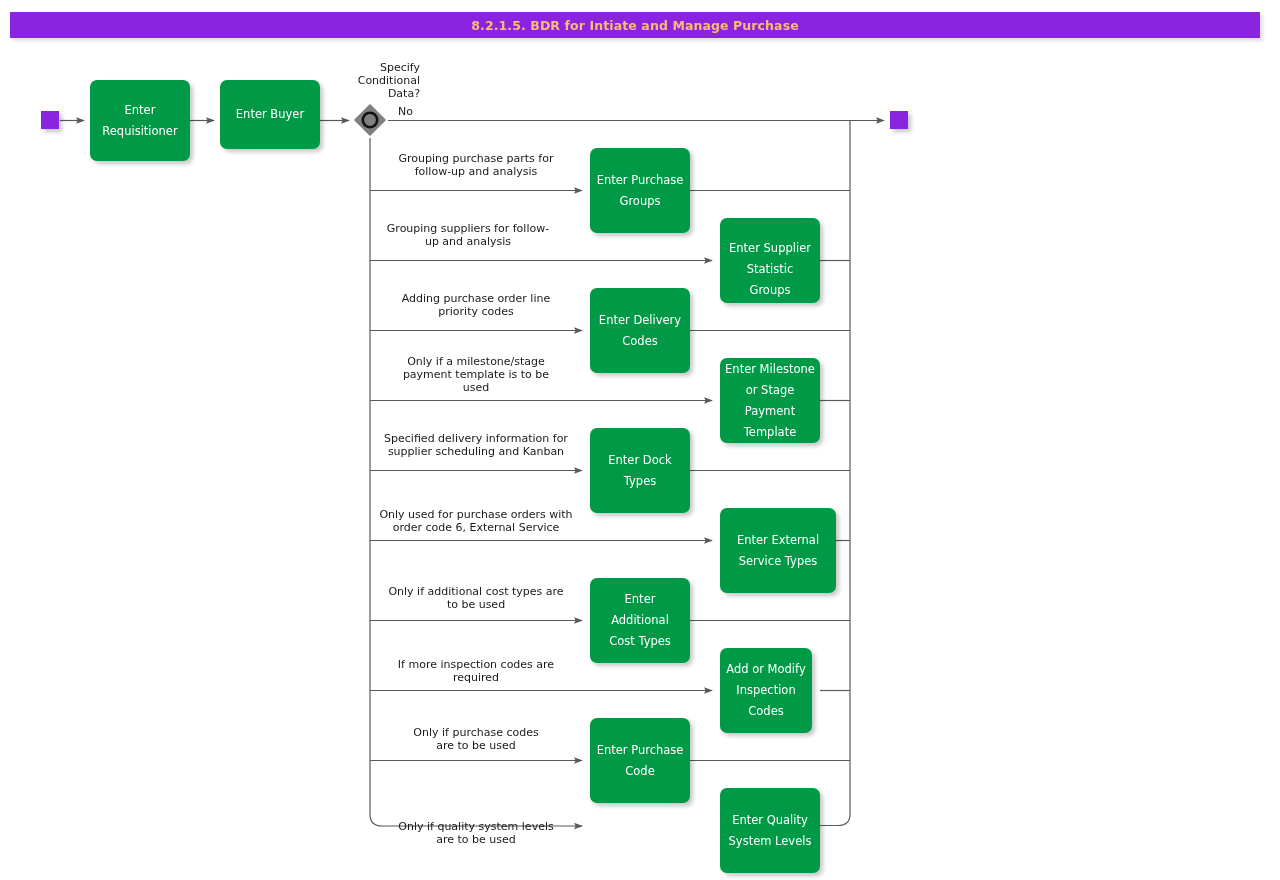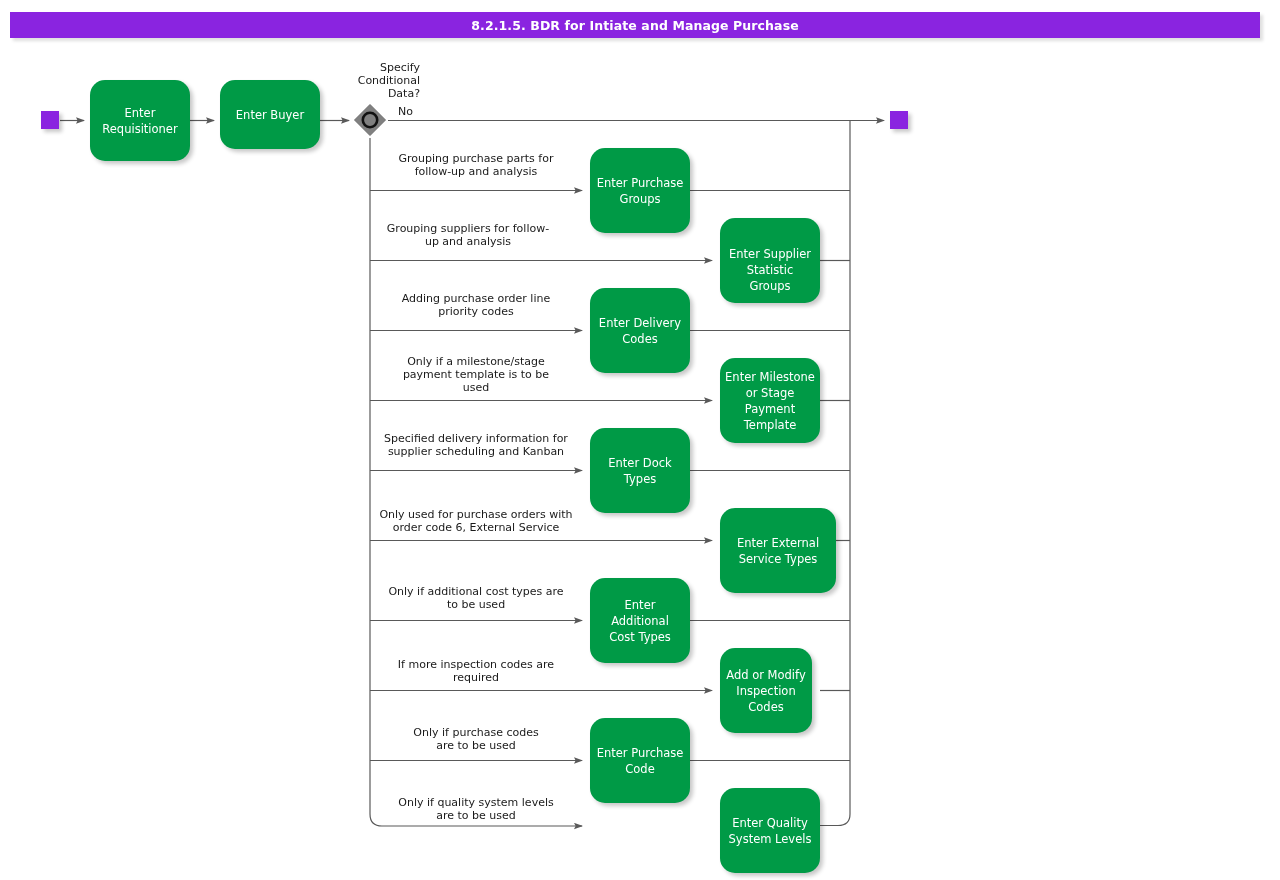--- a/index.html
+++ b/index.html
@@ -20,21 +20,21 @@
     width: 1280px;
     height: 880px;
   }
   .title-bar {
     position: absolute;
     left: 10px;
     top: 12px;
     width: 1250px;
     height: 26px;
     background: #8A24E0;
-    color: #ffffff;
+    color: #fdba74;
     font-size: 12.5px;
     font-weight: bold;
     display: flex;
     align-items: center;
     justify-content: center;
     letter-spacing: 0.1px;
     font-family: "DejaVu Sans", sans-serif;
   }
   .title-bar-shadow {
     position: absolute;
@@ -42,24 +42,24 @@
     top: 15px;
     width: 1250px;
     height: 26px;
     background: rgba(0,0,0,0.12);
     filter: blur(1.5px);
     z-index: 0;
   }
   .node-box {
     position: absolute;
     background: #009A46;
-    border-radius: 15px;
+    border-radius: 7px;
     color: #ffffff;
     font-size: 11.5px;
-    line-height: 16px;
+    line-height: 21px;
     display: flex;
     align-items: center;
     justify-content: center;
     text-align: center;
     box-sizing: border-box;
     padding: 2px 5px;
     box-shadow: 3px 3px 4px rgba(0,0,0,0.22);
     font-family: "DejaVu Sans", sans-serif;
     z-index: 4;
   }
@@ -251,14 +251,14 @@
 
 <div class="edge-label" style="left:374px; top:585px; width:204px;">Only if additional cost types are
 to be used</div>
 
 <div class="edge-label" style="left:374px; top:658px; width:204px;">If more inspection codes are
 required</div>
 
 <div class="edge-label" style="left:374px; top:726px; width:204px;">Only if purchase codes
 are to be used</div>
 
-<div class="edge-label" style="left:374px; top:796px; width:204px;">Only if quality system levels
+<div class="edge-label" style="left:374px; top:820px; width:204px;">Only if quality system levels
 are to be used</div>
 
 </body></html>

